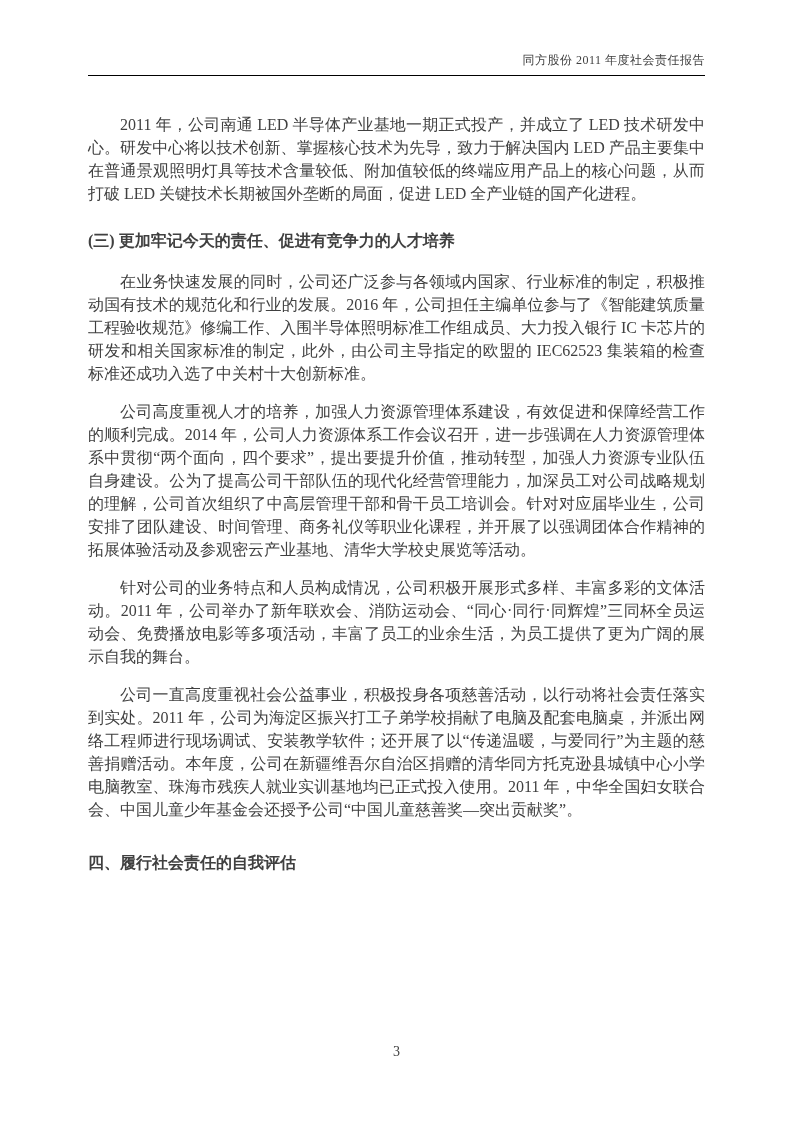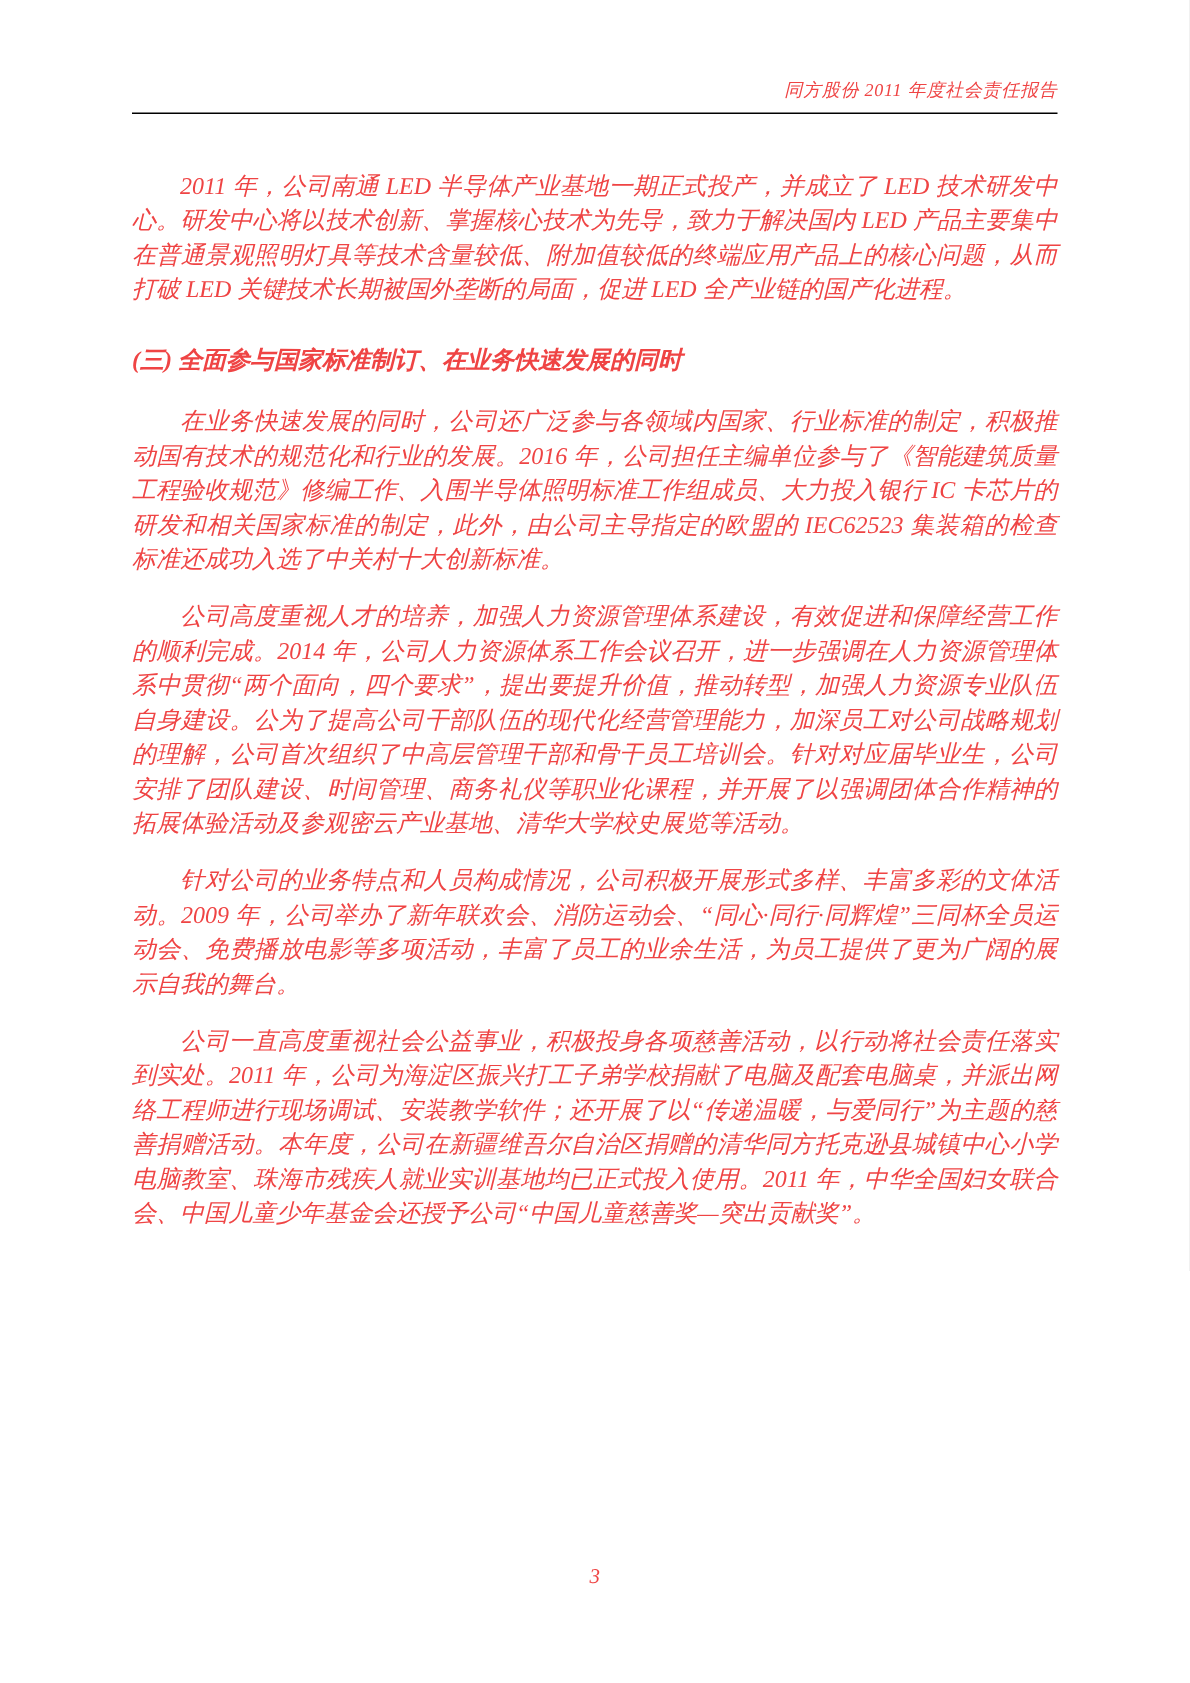--- a/index.html
+++ b/index.html
@@ -7,24 +7,23 @@
     padding: 0;
     background: #e8e8e8;
   }
   .page {
     position: relative;
     width: 793px;
     height: 1122px;
     margin: 0 auto;
     background: #ffffff;
     font-family: "Liberation Serif", "DejaVu Serif", serif;
-    color: #ef4444;
+    color: #404040;
     overflow: hidden;
     box-sizing: border-box;
-    font-style: italic;
   }
   .content {
     margin: 0 88px;
   }
   .page-header {
     padding-top: 52px;
     padding-bottom: 6px;
     border-bottom: 1.5px solid #000000;
     text-align: right;
     font-size: 12px;
@@ -66,29 +65,30 @@
 <body>
 
 <div class="page">
   <div class="content">
     <div class="page-header">同方股份 2011 年度社会责任报告</div>
 
     <div class="doc-body">
 
       <p class="para">2011 年，公司南通 LED 半导体产业基地一期正式投产，并成立了 LED 技术研发中心。研发中心将以技术创新、掌握核心技术为先导，致力于解决国内 LED 产品主要集中在普通景观照明灯具等技术含量较低、附加值较低的终端应用产品上的核心问题，从而打破 LED 关键技术长期被国外垄断的局面，促进 LED 全产业链的国产化进程。</p>
 
-      <h3 class="heading">(三) 全面参与国家标准制订、在业务快速发展的同时</h3>
+      <h3 class="heading">(三) 更加牢记今天的责任、促进有竞争力的人才培养</h3>
 
       <p class="para">在业务快速发展的同时，公司还广泛参与各领域内国家、行业标准的制定，积极推动国有技术的规范化和行业的发展。2016 年，公司担任主编单位参与了《智能建筑质量工程验收规范》修编工作、入围半导体照明标准工作组成员、大力投入银行 IC 卡芯片的研发和相关国家标准的制定，此外，由公司主导指定的欧盟的 IEC62523 集装箱的检查标准还成功入选了中关村十大创新标准。</p>
 
       <p class="para">公司高度重视人才的培养，加强人力资源管理体系建设，有效促进和保障经营工作的顺利完成。2014 年，公司人力资源体系工作会议召开，进一步强调在人力资源管理体系中贯彻“两个面向，四个要求”，提出要提升价值，推动转型，加强人力资源专业队伍自身建设。公为了提高公司干部队伍的现代化经营管理能力，加深员工对公司战略规划的理解，公司首次组织了中高层管理干部和骨干员工培训会。针对对应届毕业生，公司安排了团队建设、时间管理、商务礼仪等职业化课程，并开展了以强调团体合作精神的拓展体验活动及参观密云产业基地、清华大学校史展览等活动。</p>
 
 
-      <p class="para">针对公司的业务特点和人员构成情况，公司积极开展形式多样、丰富多彩的文体活动。2009 年，公司举办了新年联欢会、消防运动会、“同心·同行·同辉煌”三同杯全员运动会、免费播放电影等多项活动，丰富了员工的业余生活，为员工提供了更为广阔的展示自我的舞台。</p>
+      <p class="para">针对公司的业务特点和人员构成情况，公司积极开展形式多样、丰富多彩的文体活动。2011 年，公司举办了新年联欢会、消防运动会、“同心·同行·同辉煌”三同杯全员运动会、免费播放电影等多项活动，丰富了员工的业余生活，为员工提供了更为广阔的展示自我的舞台。</p>
 
 
       <p class="para">公司一直高度重视社会公益事业，积极投身各项慈善活动，以行动将社会责任落实到实处。2011 年，公司为海淀区振兴打工子弟学校捐献了电脑及配套电脑桌，并派出网络工程师进行现场调试、安装教学软件；还开展了以“传递温暖，与爱同行”为主题的慈善捐赠活动。本年度，公司在新疆维吾尔自治区捐赠的清华同方托克逊县城镇中心小学电脑教室、珠海市残疾人就业实训基地均已正式投入使用。2011 年，中华全国妇女联合会、中国儿童少年基金会还授予公司“中国儿童慈善奖—突出贡献奖”。</p>
 
+      <h3 class="heading top-level">四、履行社会责任的自我评估</h3>
     </div>
   </div>
 
   <div class="page-number">3</div>
 </div>
 
 </body></html>

